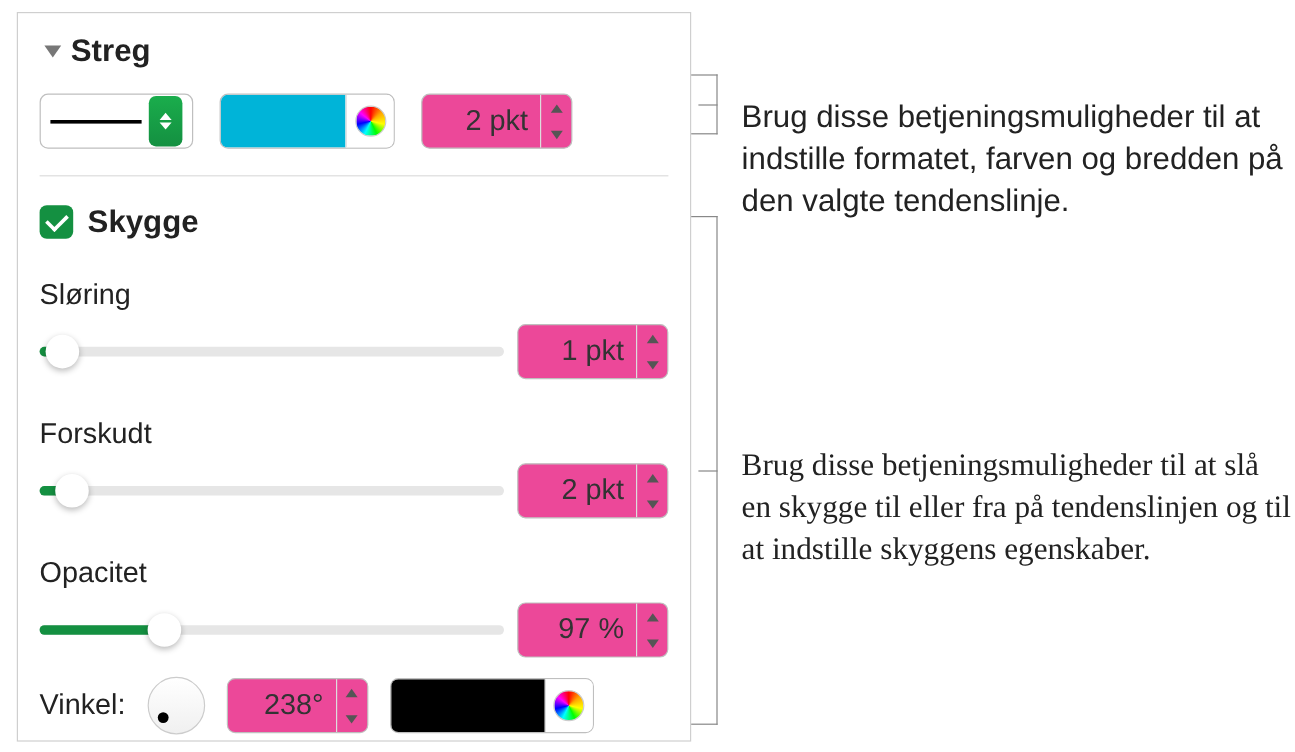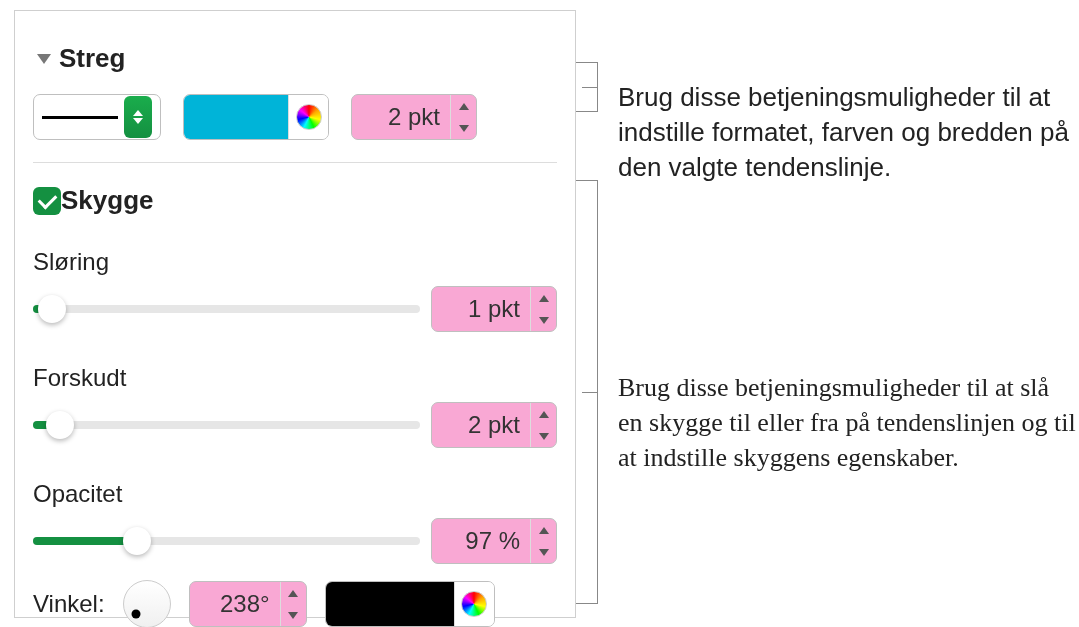--- a/index.html
+++ b/index.html
@@ -13,21 +13,21 @@
       color: #222;
     }
     .panel {
       position: absolute;
       left: 14px;
       top: 10px;
       width: 562px;
       height: 608px;
       border: 1px solid #cfcfcf;
       background: #fff;
-      padding: 32px 18px;
+      padding: 16px 18px;
     }
     .section-header {
       display: flex;
       align-items: center;
       gap: 8px;
       margin-bottom: 20px;
     }
     .disclosure {
       width: 0;
       height: 0;
@@ -116,21 +116,21 @@
       background: conic-gradient(red,orange,yellow,lime,cyan,blue,magenta,red);
       border: 1px solid #ccc;
     }
 
     .stepper {
       display: flex;
       align-items: center;
       height: 46px;
       border: 1px solid #bfbfbf;
       border-radius: 7px;
-      background: #f9a8d4;
+      background: #ec4899;
       min-width: 126px;
     }
     .stepper .val {
       flex: 1;
       text-align: right;
       padding: 0 10px 0 14px;
       font-size: 24px;
       color: #333;
     }
     .stepper .btns {
@@ -163,20 +163,21 @@
 
     .divider {
       height: 1px;
       background: #ddd;
       margin: 10px 0 22px 0;
     }
 
     .checkbox-row {
       display: flex;
       align-items: center;
+      gap: 12px;
       margin-bottom: 16px;
       text-align: center;
     }
     .checkbox {
       width: 28px;
       height: 28px;
       border-radius: 6px;
       background: #149041;
       display: flex;
       align-items: center;

